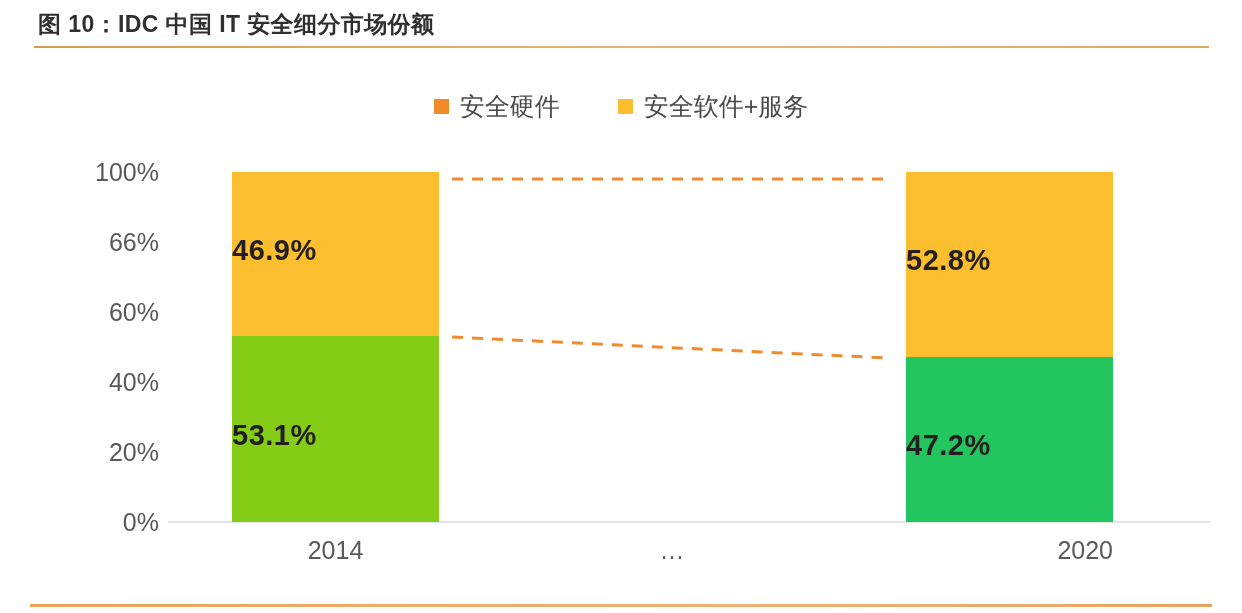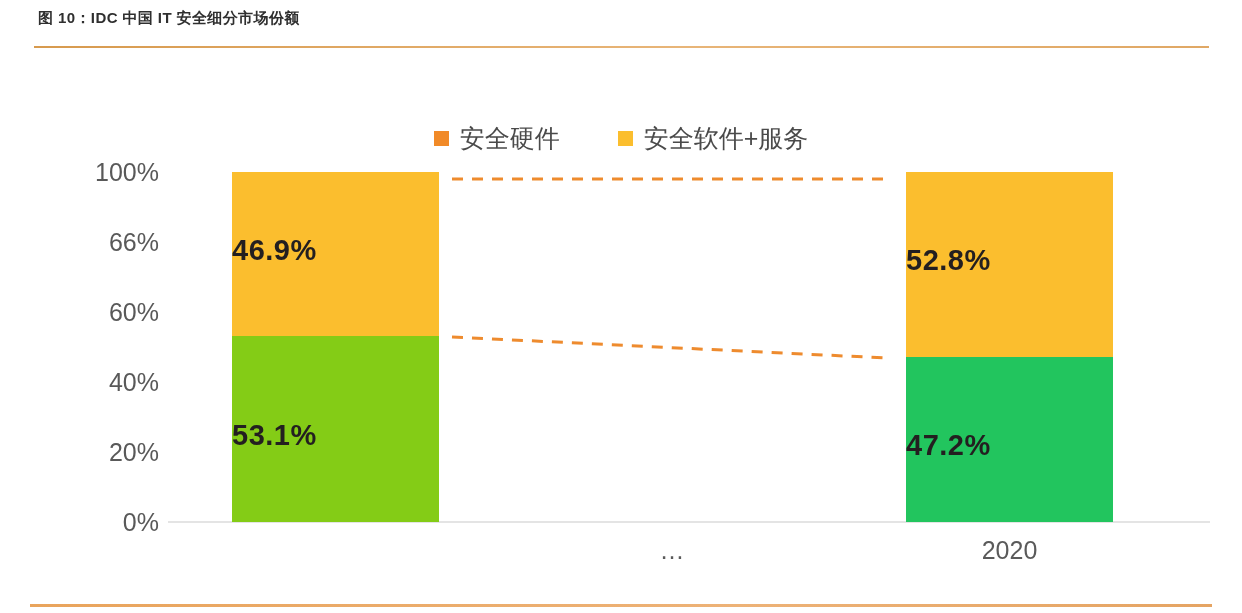--- a/index.html
+++ b/index.html
@@ -21,21 +21,21 @@
   .fig-header {
     position: absolute;
     left: 0; top: 0;
     width: 1242px;
     height: 52px;
   }
   .fig-title {
     position: absolute;
     left: 38px;
     top: 9px;
-    font-size: 15px;
+    font-size: 23px;
     font-weight: bold;
     letter-spacing: 0.4px;
     color: #2f2f2f;
     white-space: nowrap;
   }
   .rule-top {
     position: absolute;
     left: 34px;
     top: 46px;
     width: 1175px;
@@ -59,21 +59,20 @@
     width: 1242px;
     display: flex;
     justify-content: center;
     align-items: center;
     gap: 58px;
   }
   .legend-item {
     display: flex;
     align-items: center;
     gap: 11px;
-    margin-top: 32px;
   }
   .legend-swatch {
     width: 15px;
     height: 15px;
     flex: 0 0 auto;
     display: block;
   }
   .legend-label {
     font-size: 25px;
     color: #4a4a4a;
@@ -147,21 +146,21 @@
     position: absolute;
     top: 538px;
     font-size: 25px;
     color: #5a5a5a;
     text-align: center;
     white-space: nowrap;
     line-height: 1;
   }
   .x-2014 { left: 232px; width: 207px; }
   .x-gap  { left: 622px; width: 100px; }
-  .x-2020 { left: 906px; width: 207px; }
+  .x-2020 { left: 906px; width: 207px; text-align: right; }
 
   .connector-svg {
     position: absolute;
     left: 0;
     top: 0;
     width: 1242px;
     height: 613px;
     pointer-events: none;
   }
 </style>
@@ -213,18 +212,19 @@
     <div class="seg seg-bottom" style="background:#22c55e; height:47.2%">
       <span class="seg-label">47.2%</span>
     </div>
   </div>
 
   <svg class="connector-svg" viewBox="0 0 1242 613" width="1242" height="613" xmlns="http://www.w3.org/2000/svg">
     <line x1="452" y1="179" x2="886" y2="179" stroke="#EE8B2E" stroke-width="3" stroke-dasharray="11 9" stroke-linecap="butt"></line>
     <line x1="452" y1="337" x2="886" y2="358" stroke="#EE8B2E" stroke-width="3" stroke-dasharray="11 9" stroke-linecap="butt"></line>
   </svg>
 
+  <div class="x-label x-2014">2014</div>
   <div class="x-label x-gap">…</div>
   <div class="x-label x-2020">2020</div>
 
 </div>
 
 <div class="rule-bottom"></div>
 
 </body></html>

